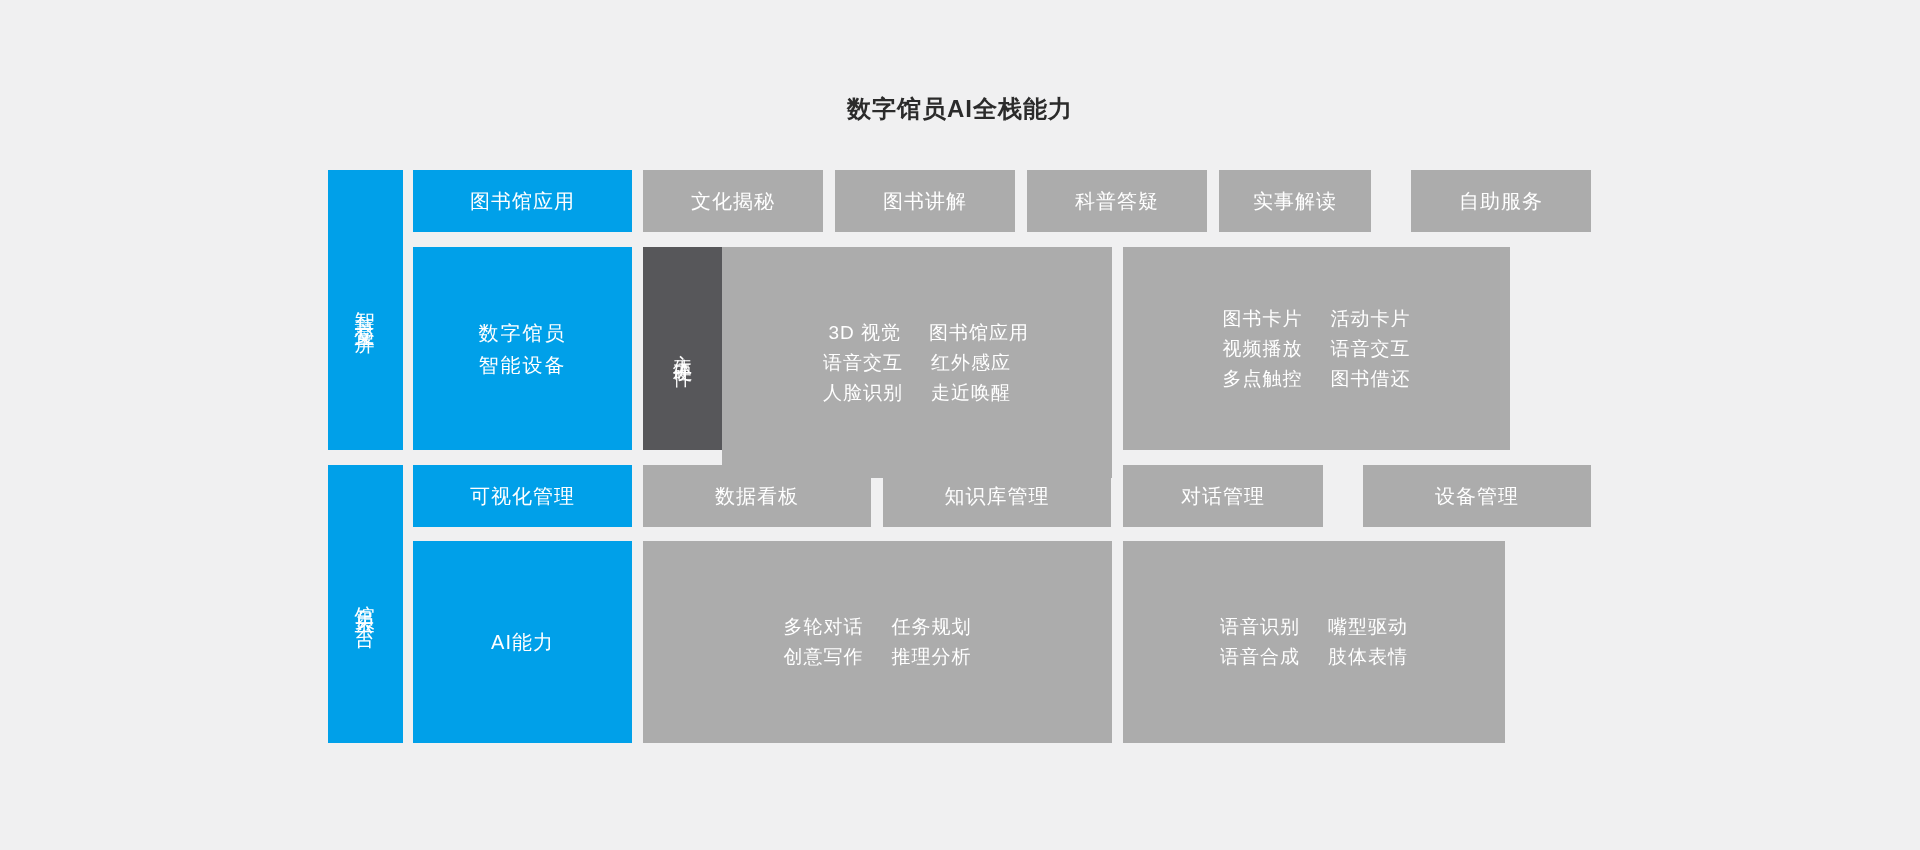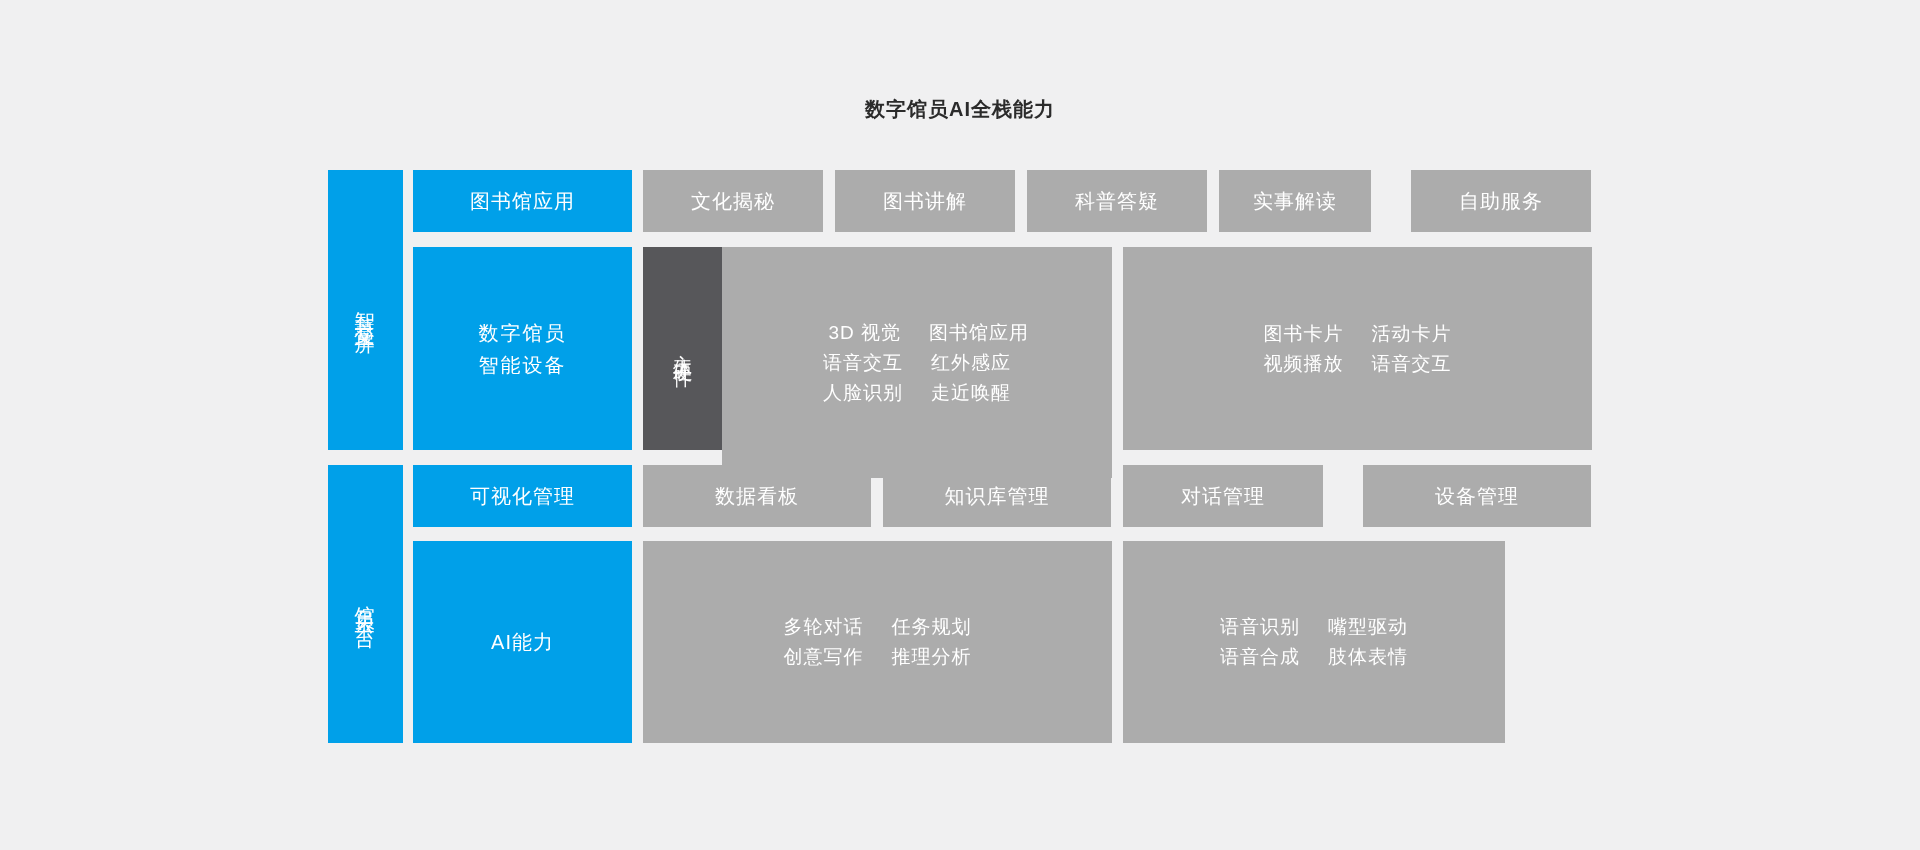--- a/index.html
+++ b/index.html
@@ -13,21 +13,21 @@
   *{margin:0;padding:0;box-sizing:border-box;}
   html,body{width:1920px;height:850px;}
   body{
     background:var(--background);
     font-family:"Liberation Sans","DejaVu Sans",sans-serif;
     overflow:hidden;
   }
   .stage{position:relative;width:1920px;height:850px;background:var(--background);}
   .title{
     position:absolute;left:0;top:95px;width:1920px;
-    text-align:center;font-size:20px;line-height:28px;font-weight:700;
+    text-align:center;font-size:24px;line-height:28px;font-weight:700;
     color:var(--title-text);letter-spacing:1px;
   }
   .box{position:absolute;display:flex;align-items:center;justify-content:center;
        color:var(--box-text);}
   .blue{background:var(--accent-blue);}
   .gray{background:var(--box-gray);}
   .dark{background:var(--hardware-dark);}
   .label{font-size:20px;letter-spacing:1px;}
   .vbar{position:absolute;width:75px;background:var(--accent-blue);
         display:flex;align-items:center;justify-content:center;}
@@ -76,28 +76,32 @@
     <div class="frow">
       <span class="c1">语音交互</span>
       <span class="c2">红外感应</span>
     </div>
     <div class="frow">
       <span class="c1">人脸识别</span>
       <span class="c2">走近唤醒</span>
     </div>
   </div>
 
-  <div class="box gray feature" style="left:1123px;top:247px;width:469px;height:203px">
+  <div class="box gray feature" style="left:1123px;top:247px;width:387px;height:203px">
     <div class="frow">
       <span class="c1">图书卡片</span>
       <span class="c2">活动卡片</span>
     </div>
     <div class="frow">
       <span class="c1">视频播放</span>
       <span class="c2">语音交互</span>
+    </div>
+    <div class="frow">
+      <span class="c1">多点触控</span>
+      <span class="c2">图书借还</span>
     </div>
   </div>
 
   <div class="vbar" style="left:328px;top:465px;height:278px">
     <span class="vtext">馆员云平台</span>
   </div>
 
   <div class="box blue label" style="left:413px;top:465px;width:219px;height:62px">可视化管理</div>
   <div class="box gray label" style="left:643px;top:465px;width:228px;height:62px">数据看板</div>
   <div class="box gray label" style="left:883px;top:465px;width:228px;height:62px">知识库管理</div>

